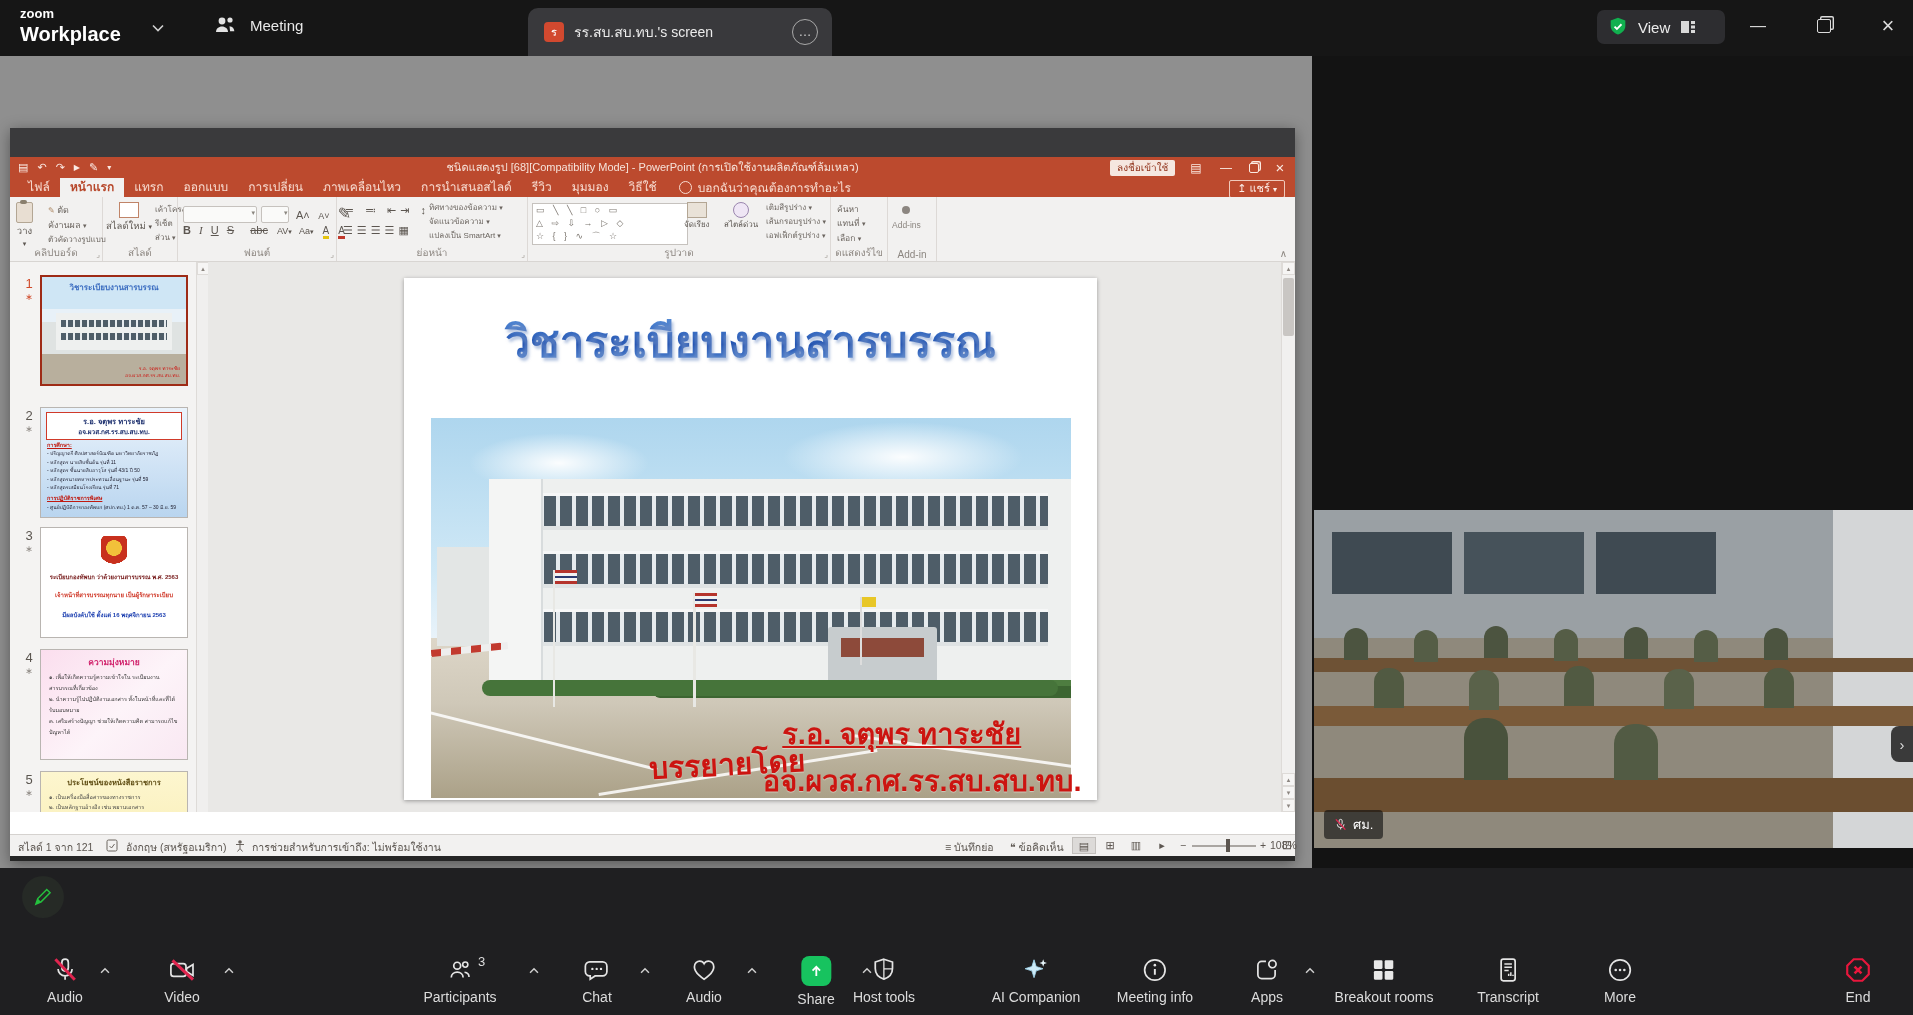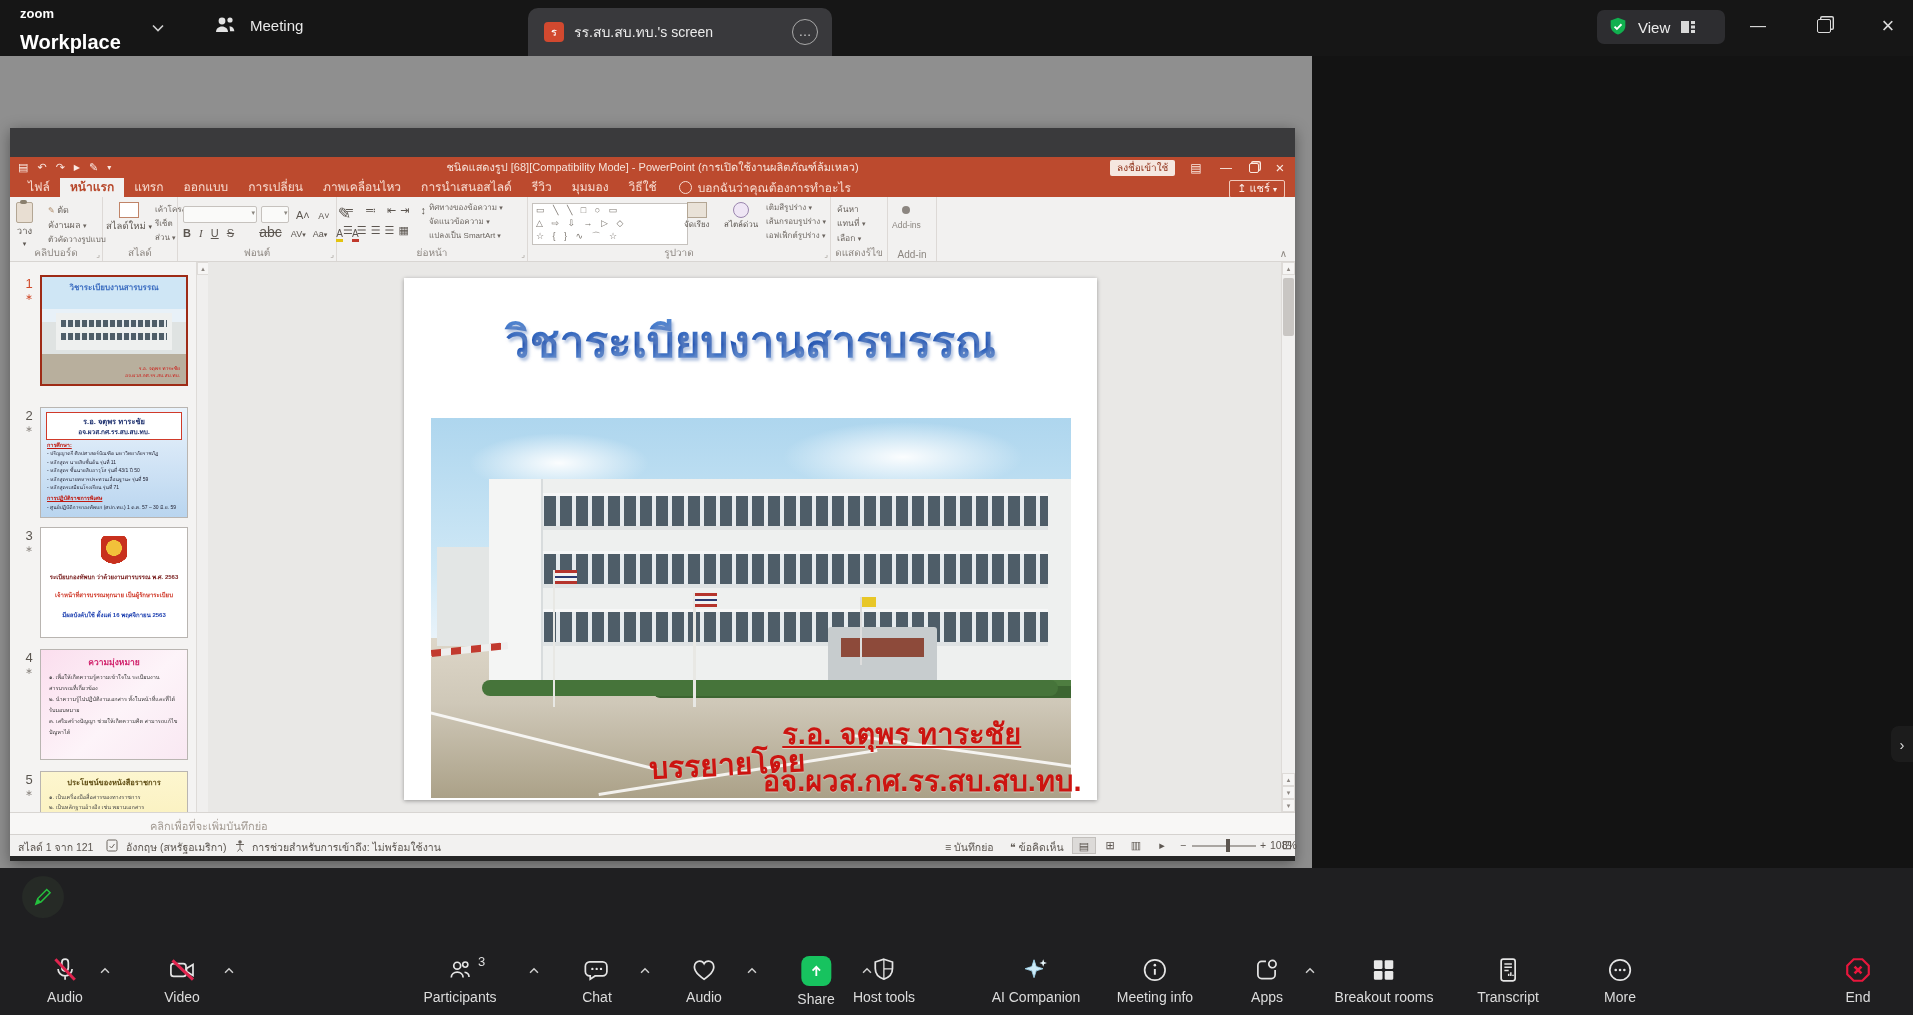--- a/index.html
+++ b/index.html
@@ -2,21 +2,21 @@
 <html><head>
 <meta charset="utf-8">
 <style>
   html,body{margin:0;padding:0;background:#1b1b1d;font-family:"Liberation Sans",sans-serif;}
   #app{position:relative;width:1913px;height:1015px;overflow:hidden;background:#1b1b1d;}
   svg{display:block;}
   
   #topbar{position:absolute;left:0;top:0;width:1913px;height:56px;background:#161616;}
   .logo{position:absolute;left:20px;top:7px;color:#fff;line-height:1;}
   .logo .l1{font-size:13px;font-weight:bold;}
-  .logo .l2{font-size:20px;font-weight:bold;margin-top:12px;}
+  .logo .l2{font-size:20px;font-weight:bold;margin-top:4px;}
   .topchev{position:absolute;left:150px;top:20px;}
   .mtab{position:absolute;left:212px;top:12px;display:flex;align-items:center;gap:12px;color:#e8e8e8;font-size:15px;}
   .stab{position:absolute;left:528px;top:8px;width:304px;height:48px;background:#39393c;border-radius:10px 10px 0 0;display:flex;align-items:center;}
   .ppticon{width:20px;height:20px;background:#d2492f;border-radius:4px;margin-left:16px;display:flex;align-items:center;justify-content:center;color:#fff;font-size:11px;}
   .stabtext{color:#ececec;font-size:14px;margin-left:10px;flex:1;}
   .tabmore{width:24px;height:24px;border:1.4px solid #a9a9a9;border-radius:50%;color:#cfcfcf;display:flex;align-items:center;justify-content:center;font-size:13px;margin-right:14px;line-height:0;}
   .viewpill{position:absolute;left:1597px;top:10px;width:128px;height:34px;background:#2d2d30;border-radius:7px;display:flex;align-items:center;gap:9px;padding:0 10px;box-sizing:border-box;color:#ececec;font-size:15px;}
   .winbtn{position:absolute;top:10px;width:40px;height:32px;display:flex;align-items:center;justify-content:center;color:#dcdcdc;font-size:16px;}
   .maxbox{width:12px;height:12px;border:1.4px solid #dcdcdc;border-radius:2px;box-shadow:3px -3px 0 -1.4px #161616,3px -3px 0 0 #dcdcdc;}
   
@@ -218,21 +218,21 @@
             <span class="fbox" style="width:26px"><span class="dd">▾</span></span>
             <span class="fg" style="font-size:11px">A˄</span>
             <span class="fg" style="font-size:9px">A˅</span>
             <span class="fg">✎</span>
           </div>
           <div style="position:absolute;left:5px;top:27px;white-space:nowrap;color:#5c5650;font-size:11px">
             <b>B</b>
             <i style="margin-left:5px;font-family:'Liberation Serif',serif">I</i>
             <u style="margin-left:5px">U</u>
             <s style="margin-left:5px">S</s>
-            <s style="margin-left:22px;font-size:14px">abc</s>
+            <s style="margin-left:13px;font-size:11px">abc</s>
             <span style="margin-left:6px;font-size:9px"><span>AV</span><span style="font-size:7px">▾</span></span>
             <span style="margin-left:4px;font-size:9px"><span>Aa</span><span style="font-size:7px">▾</span></span>
             <span style="margin-left:6px;font-size:10px;border-bottom:3px solid #e3c30e">A</span>
             <span style="margin-left:6px;font-size:10px;border-bottom:3px solid #c0392b">A</span>
           </div>
           <div class="rlabel">ฟอนต์</div>
           <div class="rlaunch">⌟</div>
         </div>
         <div class="rgrp" style="width:190px">
           <div style="position:absolute;left:6px;top:7px;color:#5c5650;font-size:11px;letter-spacing:4px;white-space:nowrap">≔ ≕ ⇤⇥ ↕</div>
@@ -385,23 +385,20 @@
       <div class="mainsb">
         <div class="sbbox" style="width:13px"><span>▴</span></div>
         <div style="position:absolute;left:1px;top:16px;width:11px;height:58px;background:#c9c6c3;border-radius:2px"></div>
         <div style="position:absolute;bottom:0;left:0">
           <div class="sbbox" style="width:13px"><span>▴</span></div>
           <div class="sbbox" style="width:13px"><span>▾</span></div>
           <div class="sbbox" style="width:13px"><span>▾</span></div>
         </div>
       </div>
 
-      <div class="notesbar">
-          <span>คลิกเพื่อที่จะเพิ่มบันทึกย่อ</span>
-        </div>
       <div class="statusbar">
         <div class="it" style="left:8px">สไลด์ 1 จาก 121</div>
         <div class="it" style="left:96px">
             <svg width="12" height="13" viewBox="0 0 12 13">
               <rect x="1" y="1" width="10" height="11" rx="1.5" fill="none" stroke="#6b655f"></rect>
               <path d="M3.5 7l2 2 3-4" stroke="#6b655f" fill="none"></path>
             </svg>
           </div>
         <div class="it" style="left:116px">อังกฤษ (สหรัฐอเมริกา)</div>
         <div class="it" style="left:224px">
@@ -422,20 +419,42 @@
         <div class="zthumb" style="left:1216px"></div>
         <div class="it" style="left:1250px"><span>+</span></div>
         <div class="it" style="left:1260px">108%</div>
         <div class="it" style="left:1272px;top:3px;font-size:12px;left:1272px"><span>⊡</span></div>
       </div>
       <div class="pptbottom"></div>
     </div>
   </div>
 
   <div id="rightpanel">
+    <div class="video" style="top:454px;height:338px">
+      <div style="position:absolute;inset:0;background:linear-gradient(180deg,#9aa0a4 0 38%,#8f897c 38% 100%)"></div>
+      <div style="position:absolute;left:18px;top:22px;width:120px;height:62px;background:#3f4a52"></div>
+      <div style="position:absolute;left:150px;top:22px;width:120px;height:62px;background:#46525a"></div>
+      <div style="position:absolute;left:282px;top:22px;width:120px;height:62px;background:#3f4a52"></div>
+      <div style="position:absolute;right:0;top:0;width:80px;height:100%;background:#d4d6d7"></div>
+      <div style="position:absolute;left:0;top:148px;width:100%;height:14px;background:#6e5235"></div>
+      <div style="position:absolute;left:0;top:196px;width:100%;height:20px;background:#7a5a39"></div>
+      <div style="position:absolute;left:0;top:268px;width:100%;height:34px;background:#6b4e30"></div>
+      <div style="position:absolute;left:30px;top:118px;width:24px;height:32px;border-radius:12px 12px 0 0;background:#4c5440;box-shadow:70px 2px 0 0 #555d46,140px -2px 0 0 #4c5440,210px 1px 0 0 #555d46,280px -1px 0 0 #4c5440,350px 2px 0 0 #555d46,420px 0 0 0 #4c5440"></div>
+      <div style="position:absolute;left:60px;top:158px;width:30px;height:40px;border-radius:14px 14px 0 0;background:#515a42;box-shadow:95px 2px 0 0 #5a624a,190px -2px 0 0 #515a42,290px 1px 0 0 #5a624a,390px 0 0 0 #515a42"></div>
+      <div style="position:absolute;left:150px;top:208px;width:44px;height:62px;border-radius:20px 20px 0 0;background:#49523c"></div>
+      <div style="position:absolute;left:300px;top:214px;width:44px;height:56px;border-radius:20px 20px 0 0;background:#525b44"></div>
+      <div class="nametag">
+        <svg width="13" height="13" viewBox="0 0 24 24">
+            <rect x="9.5" y="2.5" width="5.5" height="10" rx="2.7" fill="none" stroke="#fff" stroke-width="1.6"></rect>
+            <path d="M6 11.5a6.3 6.3 0 0 0 12.6 0M12.3 17.8v3.4" fill="none" stroke="#fff" stroke-width="1.6"></path>
+            <line x1="3.5" y1="2.5" x2="21" y2="21.5" stroke="#e0254f" stroke-width="2.6"></line>
+          </svg>
+        <span>ศม.</span>
+      </div>
+    </div>
   </div>
   <div class="panelchev">
       <span>›</span>
     </div>
 
   <div id="bottombar">
     <div class="tb" style="left:65px">
       <svg width="28" height="28" viewBox="0 0 26 26">
           <rect x="10" y="3" width="6" height="11" rx="3" fill="none" stroke="#e4e4e4" stroke-width="1.6"></rect>
           <path d="M6.5 12a6.5 6.5 0 0 0 13 0M13 18.5V22" fill="none" stroke="#e4e4e4" stroke-width="1.6"></path>

